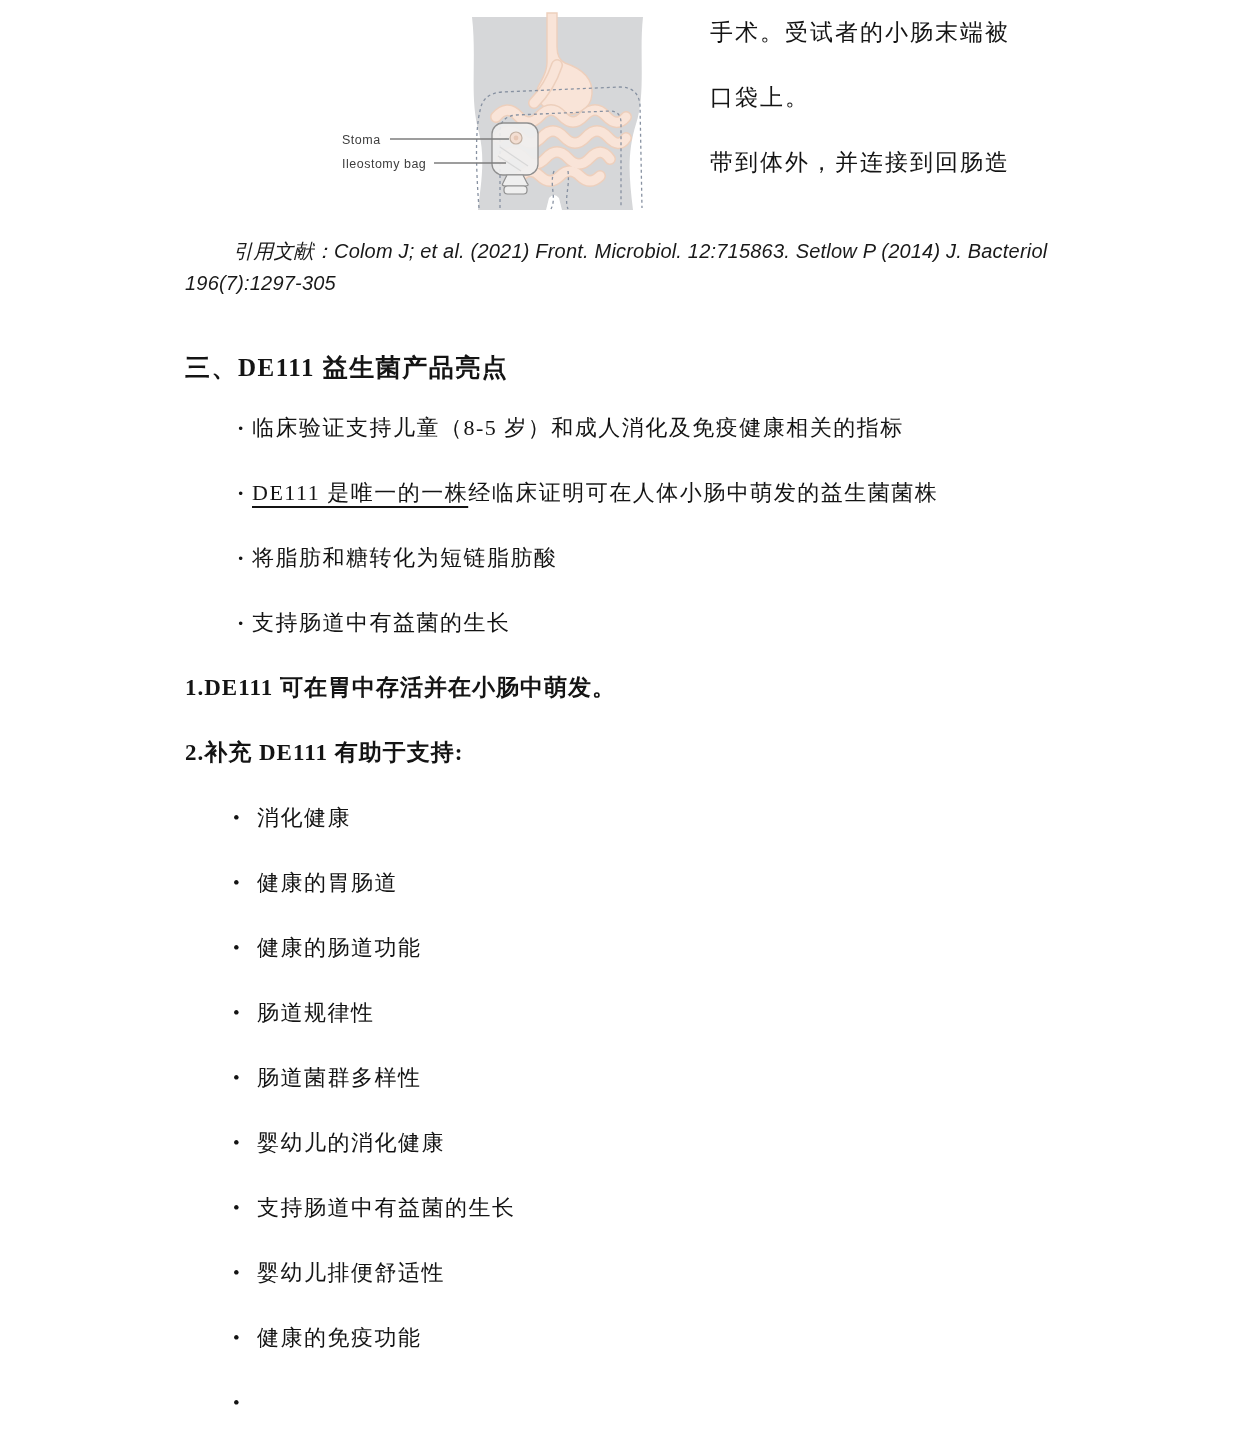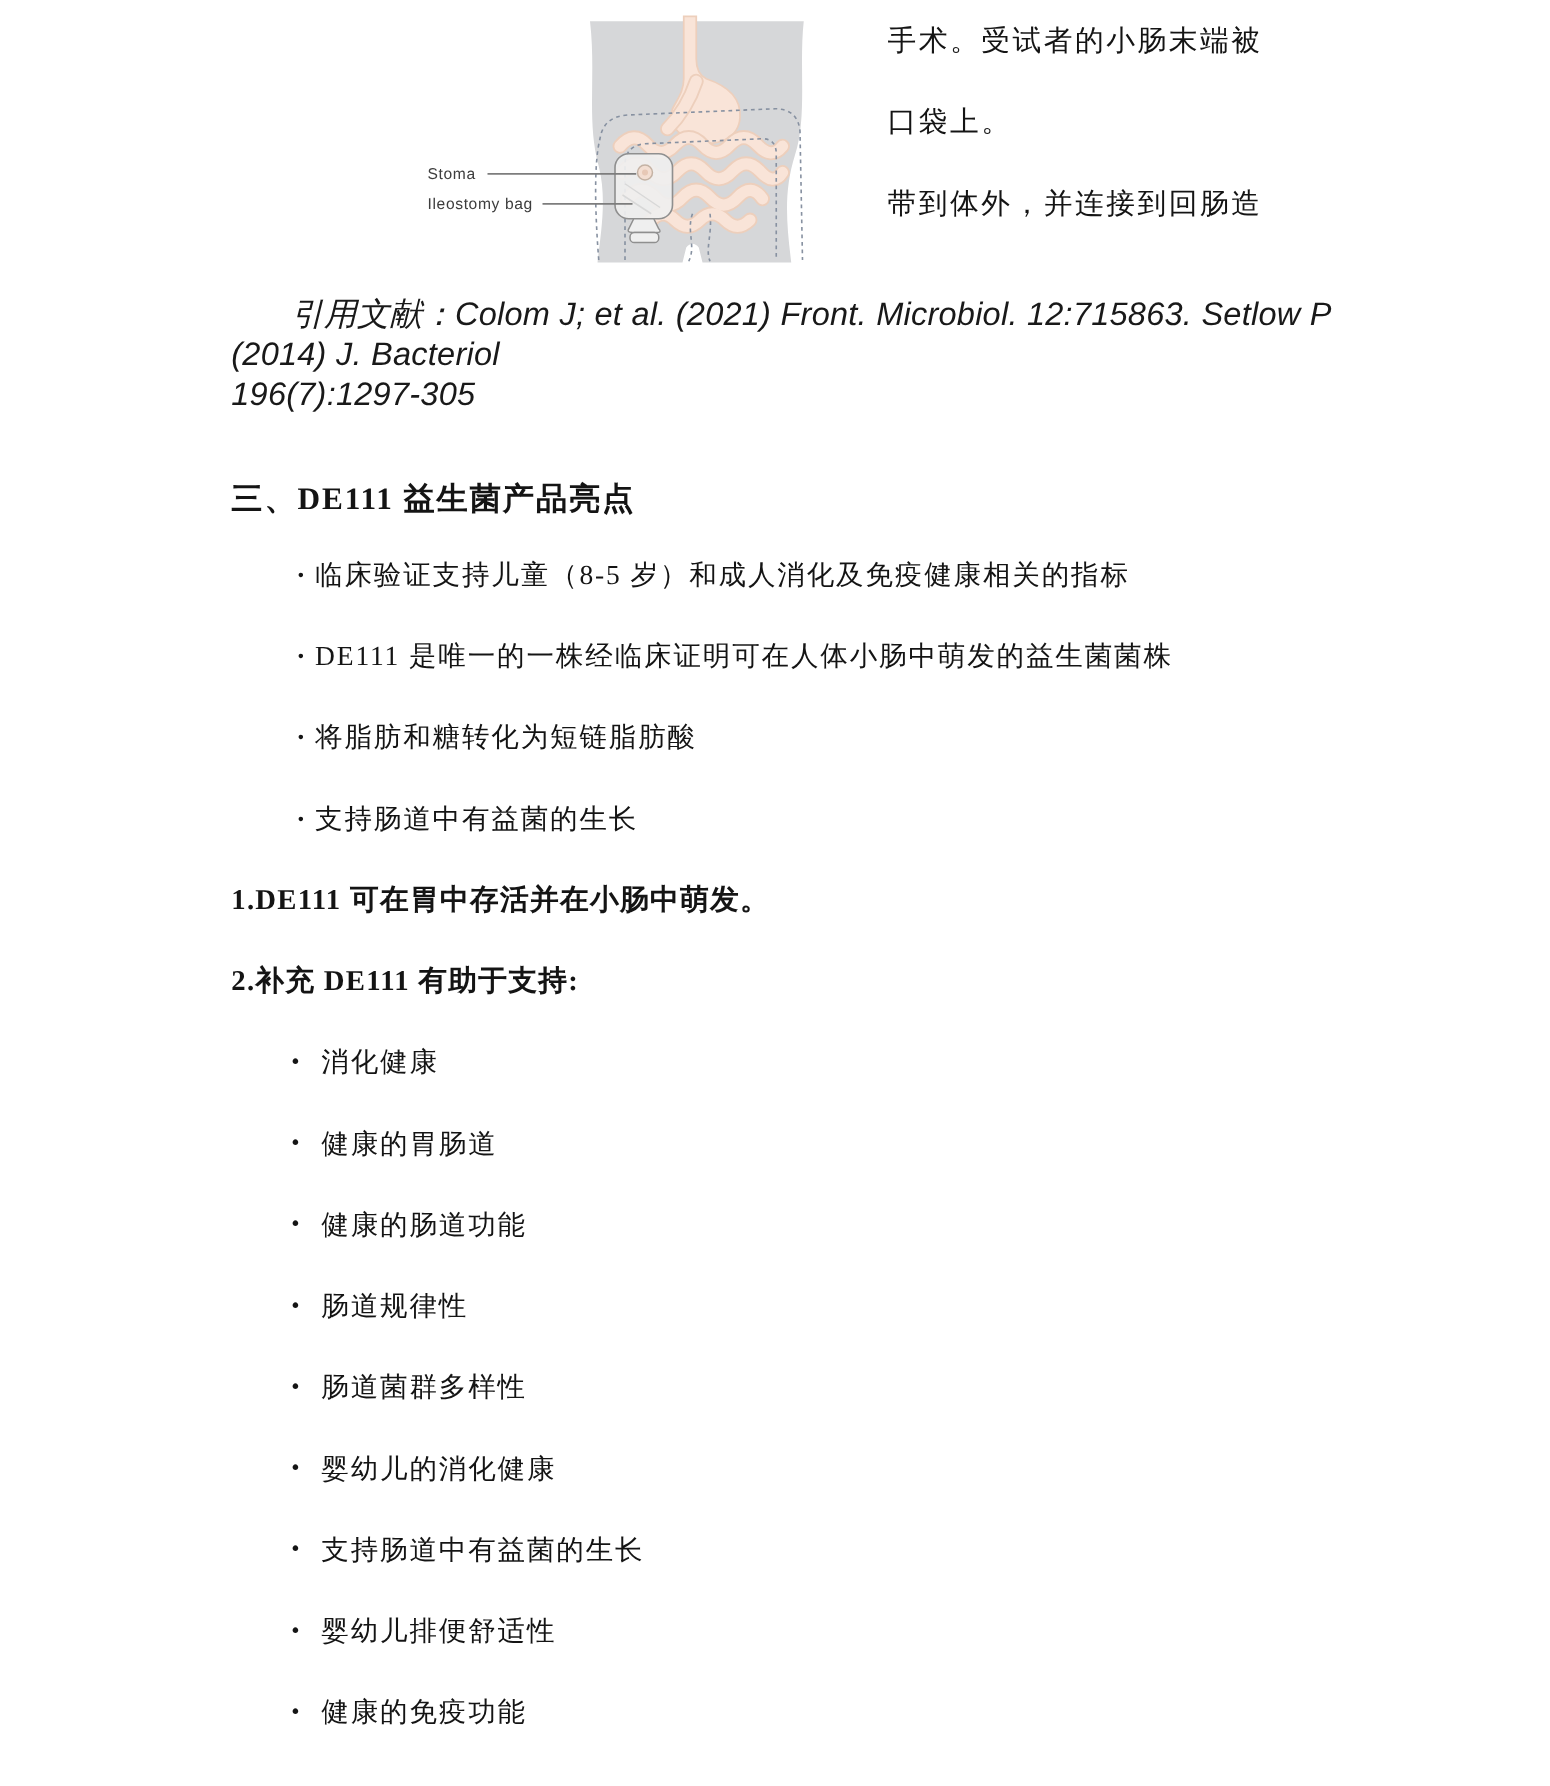--- a/index.html
+++ b/index.html
@@ -20,21 +20,21 @@
   .intro-line {
     height:65px; display:flex; align-items:center;
     font-size:23px; letter-spacing:2px;
     font-family:"Liberation Serif","DejaVu Serif",serif;
   }
 
   
   .content { position:absolute; left:185px; top:235px; width:940px; }
 
   .citation {
-    font-style:italic; font-size:26px; line-height:32px;
+    font-style:italic; font-size:20px; line-height:32px;
     letter-spacing:0.2px; color:#191919;
   }
   .citation .cit-line-1 { text-indent:48px; }
 
   .section-heading {
     margin-top:49px; height:40px; line-height:40px;
     font-size:25px; font-weight:bold; letter-spacing:1.5px;
     font-family:"Liberation Serif","DejaVu Serif",serif;
   }
 
@@ -43,20 +43,21 @@
     height:65px; display:flex; align-items:center;
     font-size:22px; letter-spacing:1.5px;
     font-family:"Liberation Serif","DejaVu Serif",serif;
   }
   .row.dot-bullet { padding-left:52px; }
   .row.dot-bullet .marker { width:15px; font-weight:bold; }
   .row.numbered { font-weight:bold; font-size:23px; letter-spacing:1px; }
   .row.round-bullet { padding-left:48px; }
   .row.round-bullet .marker { width:24px; font-size:19px; }
   .u-line {
+    text-decoration:underline;
     text-decoration-thickness:1.5px;
     text-underline-offset:6px;
   }
 </style>
 </head>
 <body>
 
 <div class="page">
 
   <div class="figure-area">

